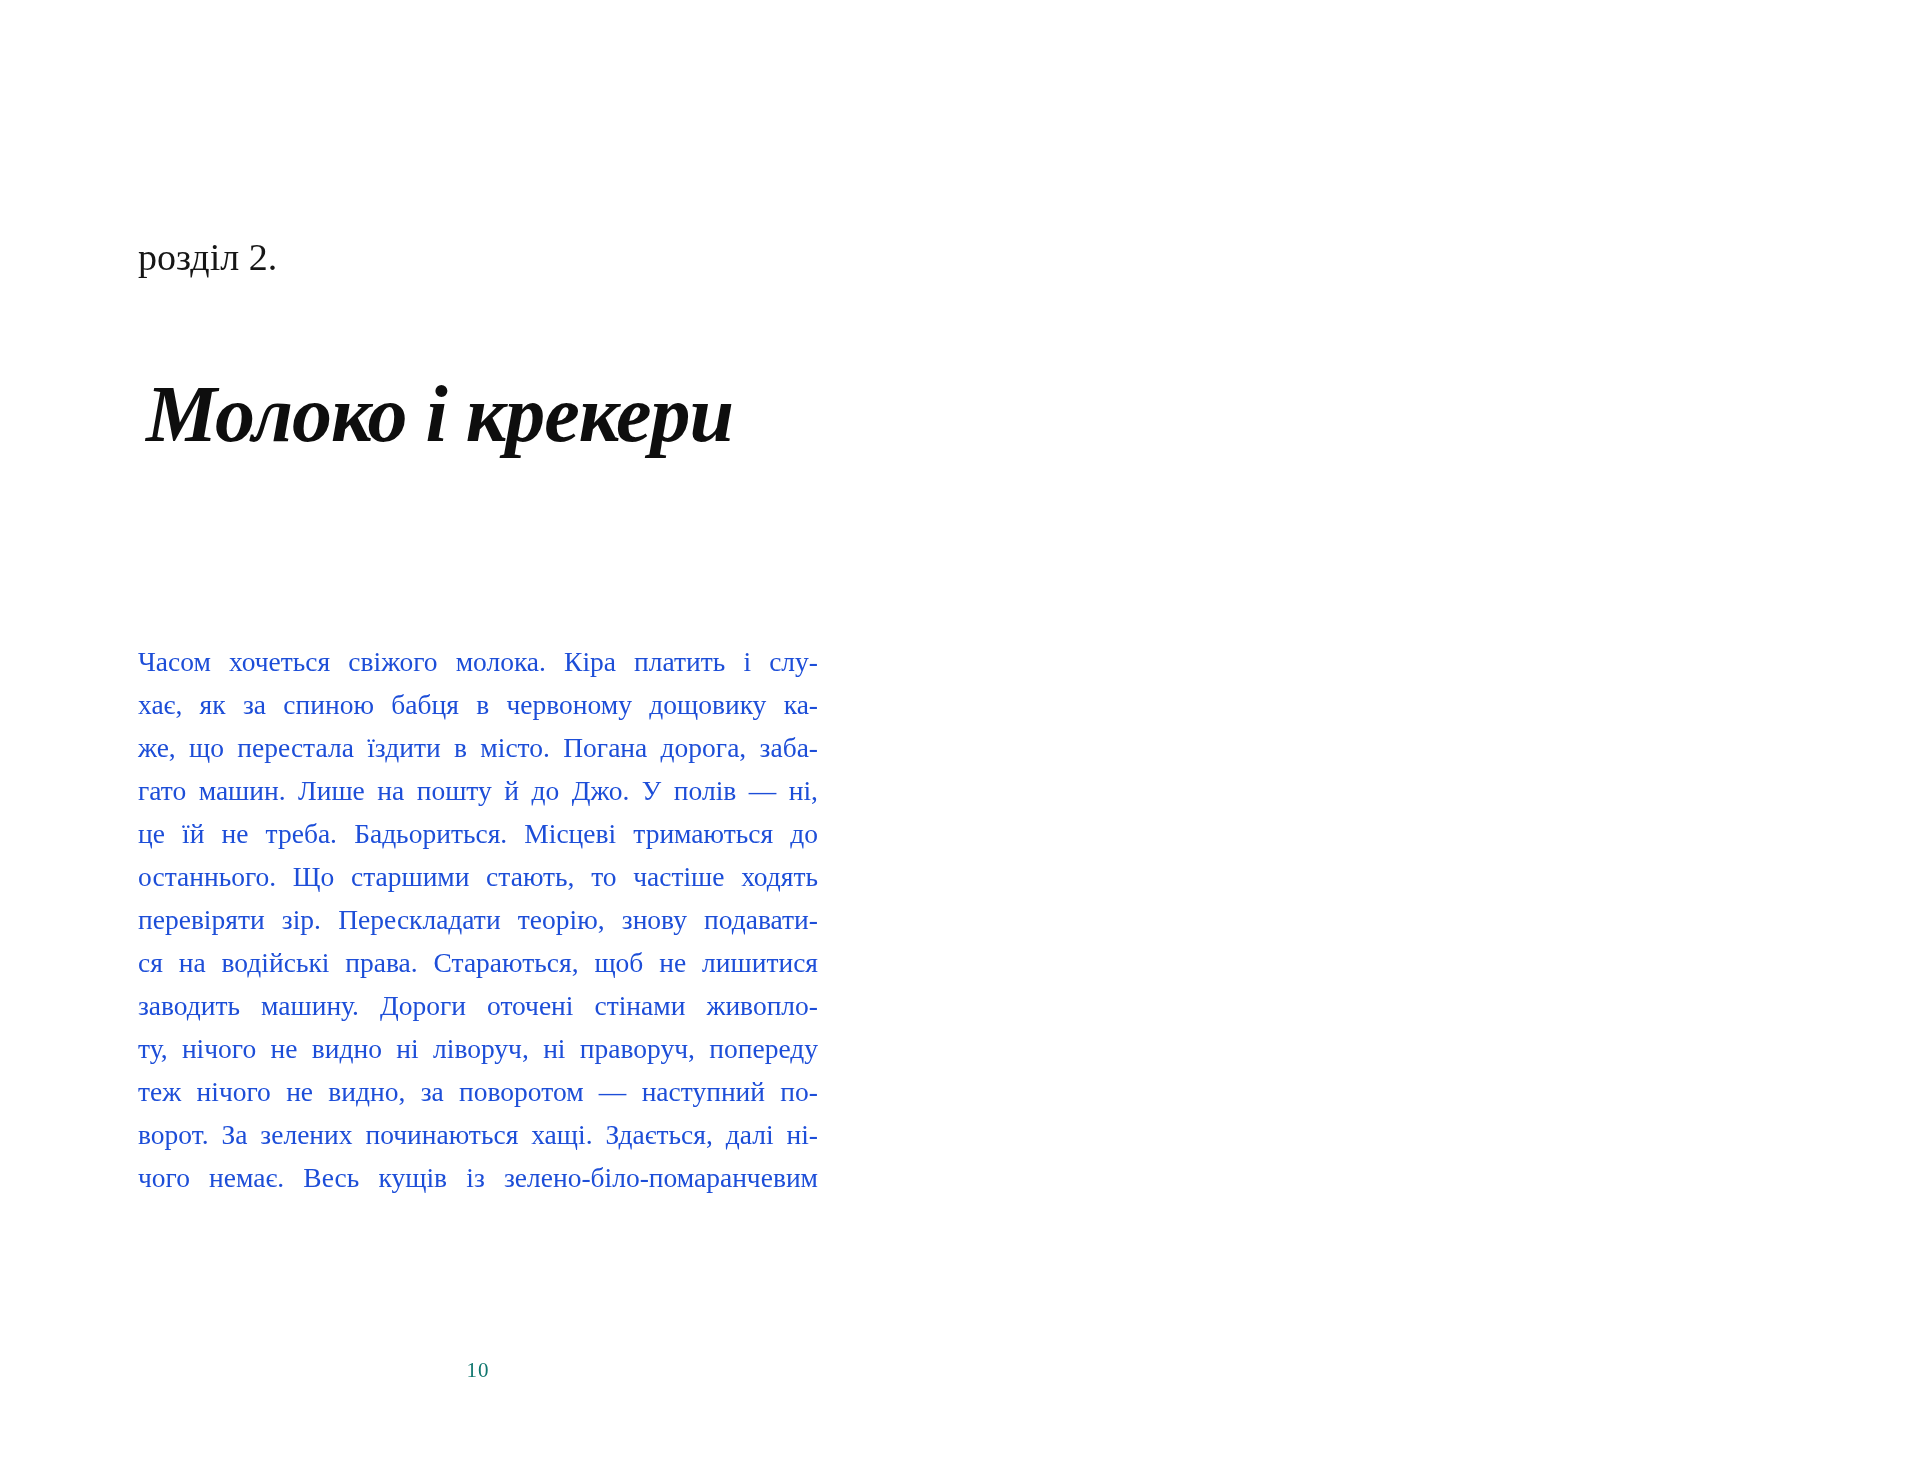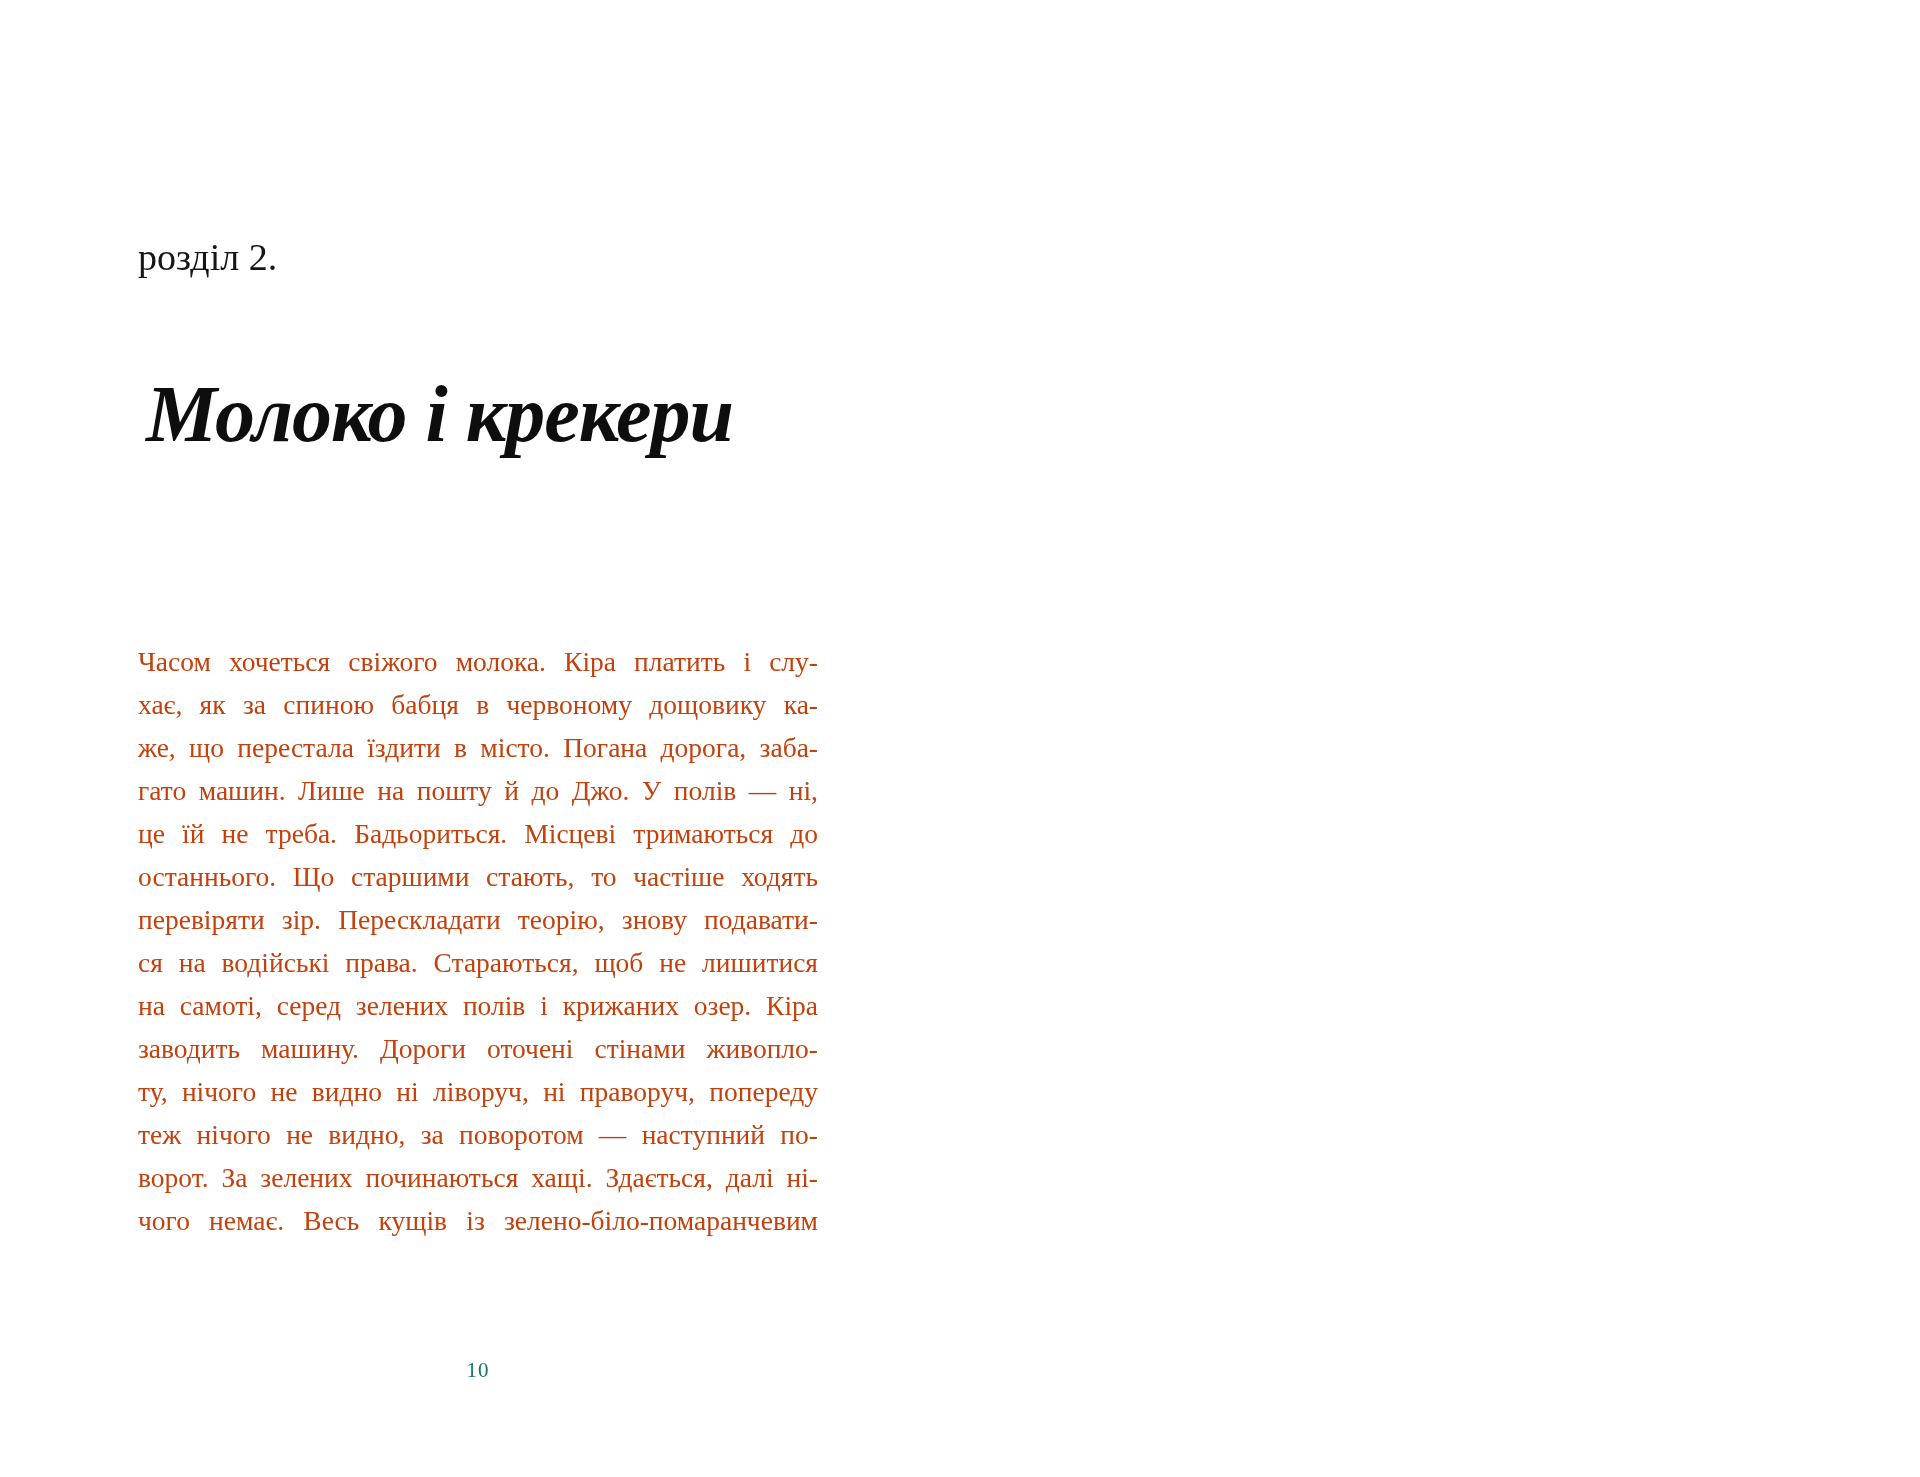--- a/index.html
+++ b/index.html
@@ -44,21 +44,21 @@
     font-weight: bold;
     font-style: italic;
     letter-spacing: -1px;
     color: #0e0e0e;
   }
 
   .body-text {
     position: absolute;
     width: 680px;
     font-size: 27.5px;
-    color: #c2410c;
+    color: #1d4ed8;
   }
   .body-left  { left: 138px; top: 640px; }
 
   .line {
     height: 43px;
     line-height: 43px;
     text-align: justify;
     text-align-last: justify;
     white-space: normal;
     overflow: visible;
@@ -85,21 +85,20 @@
     <h1 class="chapter-title">Молоко і крекери</h1>
     <div class="body-text body-left">
         <div class="line">Часом хочеться свіжого молока. Кіра платить і слу-</div>
         <div class="line">хає, як за спиною бабця в червоному дощовику ка-</div>
         <div class="line">же, що перестала їздити в місто. Погана дорога, заба-</div>
         <div class="line">гато машин. Лише на пошту й до Джо. У полів — ні,</div>
         <div class="line">це їй не треба. Бадьориться. Місцеві тримаються до</div>
         <div class="line">останнього. Що старшими стають, то частіше ходять</div>
         <div class="line">перевіряти зір. Перескладати теорію, знову подавати-</div>
         <div class="line">ся на водійські права. Стараються, щоб не лишитися</div>
-        <div class="line">на самоті, серед зелених полів і крижаних озер. Кіра</div>
         <div class="line">заводить машину. Дороги оточені стінами живопло-</div>
         <div class="line">ту, нічого не видно ні ліворуч, ні праворуч, попереду</div>
         <div class="line">теж нічого не видно, за поворотом — наступний по-</div>
         <div class="line">ворот. За зелених починаються хащі. Здається, далі ні-</div>
         <div class="line">чого немає. Весь кущів із зелено-біло-помаранчевим</div>
       </div>
     <div class="page-number pn-left">10</div>
   </section>
 
   <section class="page page-right">

